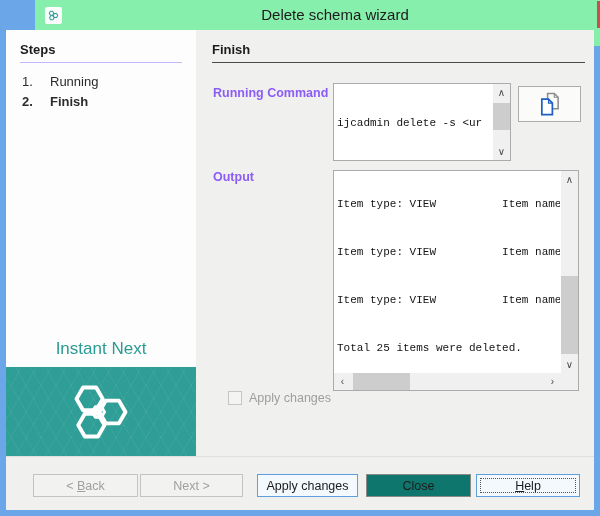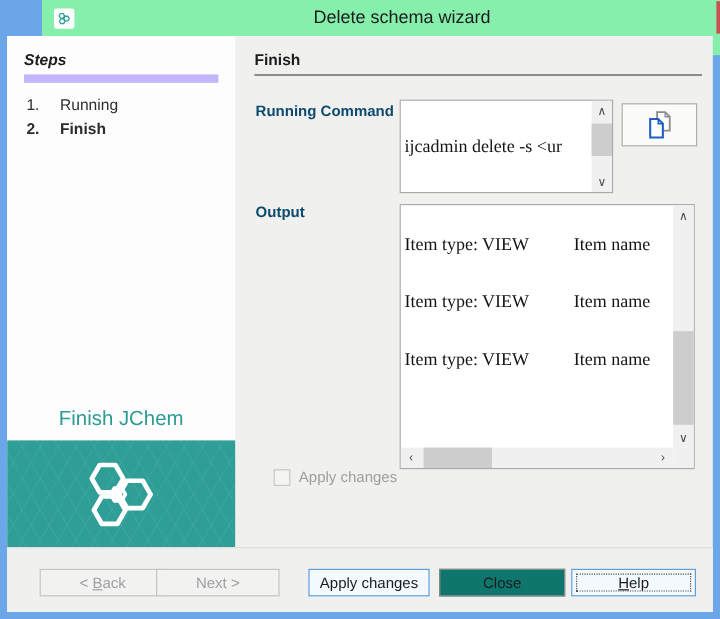--- a/index.html
+++ b/index.html
@@ -17,40 +17,40 @@
   .title { position:absolute; left:0; right:0; top:0; height:30px; line-height:30px;
            text-align:center; font-size:15px; color:#1c1c1c; }
   .close-btn { position:absolute; right:3px; top:1px; width:35px; height:27px; background:#C75050;
                color:#fff; display:flex; align-items:center; justify-content:center;
                font-size:17px; font-weight:bold; cursor:pointer; }
   
   .client { position:absolute; left:6px; top:30px; width:588px; height:480px; background:#F0F0EE; }
   
   .sidebar { position:absolute; left:0; top:0; width:190px; height:426px; background:#FDFDFD; }
   .steps-header { margin:12px 14px 0 14px; font-size:13px; font-weight:bold; color:#1c1c1c;
-                  padding-bottom:5px; border-bottom:7px solid #c4b5fd;font-style:italic; }
+                  padding-bottom:5px; border-bottom:1px solid #c4b5fd; }
   .steps-list { margin-top:9px; font-size:13px; color:#2c2c2c; }
   .step-row { display:flex; padding:2px 0 3px 16px; }
   .step-num { width:28px; }
   .step-row.current { font-weight:bold; }
   .brand { position:absolute; left:0; bottom:97px; width:100%; text-align:center;
            font-size:17px; color:#2B9B93; }
   .teal-block { position:absolute; left:0; bottom:0; width:190px; height:89px; background:#2F9E96;
                 background-image:
                   repeating-linear-gradient(60deg, rgba(255,255,255,.05) 0 1px, transparent 1px 13px),
                   repeating-linear-gradient(-60deg, rgba(255,255,255,.05) 0 1px, transparent 1px 13px);
                 display:flex; align-items:center; justify-content:center; }
   
   .main { position:absolute; left:190px; top:0; width:398px; height:426px; }
   .finish-header { margin:12px 9px 0 16px; font-size:13px; font-weight:bold; color:#1c1c1c;
                    padding-bottom:5px; border-bottom:1px solid #4a4a4a; }
-  .field-label { position:absolute; font-size:12.5px; font-weight:bold; color:#0c4a6e; }
+  .field-label { position:absolute; font-size:12.5px; font-weight:bold; color:#8b5cf6; }
   .lbl-cmd { left:17px; top:56px; }
   .lbl-out { left:17px; top:140px;text-align:center; }
-  .mono { font-family:Liberation Serif, serif; font-size:15px; color:#141414; white-space:pre; }
+  .mono { font-family:Liberation Mono, monospace; font-size:11px; color:#141414; white-space:pre; }
   .cmd-box { position:absolute; left:137px; top:53px; width:178px; height:78px;
              background:#fff; border:1px solid #ABABAB; }
   .cmd-text { position:absolute; left:3px; top:2px; right:18px; bottom:1px;
               line-height:15px; overflow:hidden; }
   .out-box { position:absolute; left:137px; top:140px; width:246px; height:221px;
              background:#fff; border:1px solid #ABABAB; }
   .out-text { position:absolute; left:3px; top:0; right:18px; bottom:18px;
               line-height:16px; overflow:hidden; }
   .out-text .partial { margin-top:-7px; }
   
@@ -81,21 +81,21 @@
   .btn { position:absolute; top:17px; height:23px; border:1px solid #8A8A88; background:#0f766e;
          color:#1c1c1c; font-size:12.5px; font-family:"Liberation Sans",sans-serif;
          display:flex; align-items:center; justify-content:center; cursor:pointer; }
   .btn span, .btn u { white-space:pre; }
   .btn.disabled { border-color:#C3C3C1; background:#F2F2F0; color:#9FA0A2; cursor:default; }
   .btn.default { border-color:#5E9EDC; background:#F4F9FE; }
   .btn.focused { position:relative; border-color:#5E9EDC; background:#F4F9FE; }
   .btn.focused::before { content:""; position:absolute; left:3px; right:3px; top:3px; bottom:3px;
                          border:1px dotted #555; }
   .btn-back  { left:27px;  width:105px; }
-  .btn-next  { left:124px; width:103px; }
+  .btn-next  { left:134px; width:103px; }
   .btn-apply { left:251px; width:101px; }
   .btn-close { left:360px; width:105px; }
   .btn-help  { left:470px; width:104px; }
 </style>
 </head>
 <body>
 
 <div class="titlebar">
   <div class="app-icon">
     <svg width="13" height="13" viewBox="0 0 86 80">
@@ -119,21 +119,21 @@
     <div class="steps-list">
       <div class="step-row">
         <span class="step-num">1.</span>
         <span>Running</span>
       </div>
       <div class="step-row current">
         <span class="step-num">2.</span>
         <span>Finish</span>
       </div>
     </div>
-    <div class="brand">Finish JChem</div>
+    <div class="brand">Instant Next</div>
     <div class="teal-block">
       <svg width="76" height="70" viewBox="0 0 86 80">
         <g fill="none" stroke="#FFFFFF" stroke-width="4.5" stroke-linejoin="round">
           <polygon points="45,25 37.5,38 22.5,38 15,25 22.5,12 37.5,12"></polygon>
           <polygon points="71,40 63.5,53 48.5,53 41,40 48.5,27 63.5,27"></polygon>
           <polygon points="47,55 39.5,68 24.5,68 17,55 24.5,42 39.5,42"></polygon>
           <polygon points="47,40 43.5,46.1 36.5,46.1 33,40 36.5,33.9 43.5,33.9" stroke-width="3.5"></polygon>
         </g>
       </svg>
     </div>
@@ -167,20 +167,21 @@
         </g>
       </svg>
     </div>
 
     <div class="field-label lbl-out">Output</div>
     <div class="out-box">
       <div class="out-text mono">
         <div class="partial">Item type: VIEW          Item name</div>
         <div>Item type: VIEW          Item name</div>
         <div>Item type: VIEW          Item name</div>
+        <div>Total 25 items were deleted.</div>
         
         
         
         
         
         
         
       </div>
       <div class="vscroll above-h">
         <div class="sb-arrow sb-up">∧</div>

